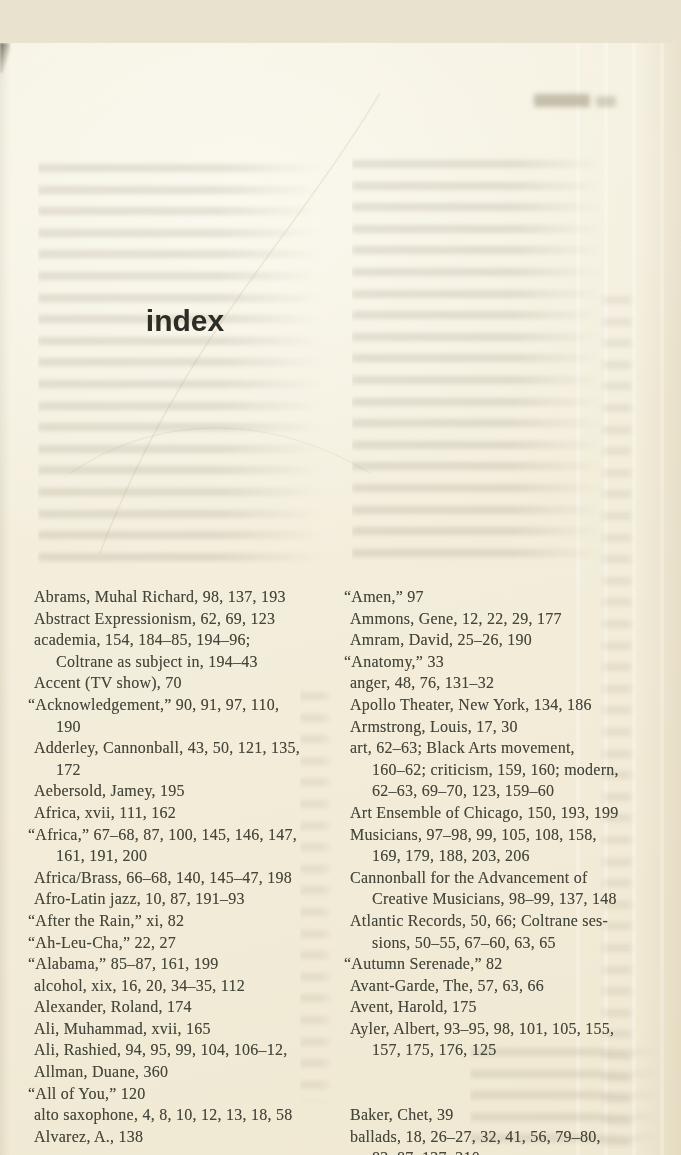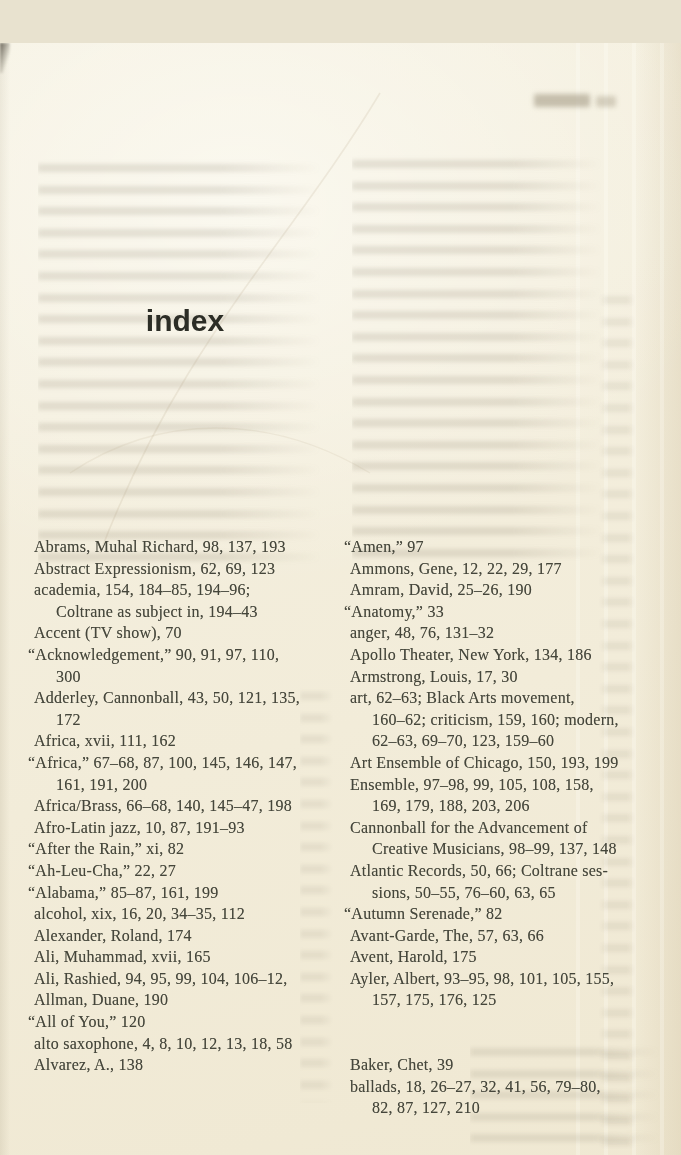--- a/index.html
+++ b/index.html
@@ -61,21 +61,21 @@
   .crease{position:absolute;left:40px;top:40px;pointer-events:none;}
   
   .heading{
     position:absolute;left:34px;top:263px;width:302px;margin:0;
     text-align:center;font-family:"Liberation Sans",sans-serif;
     font-weight:bold;font-size:30px;line-height:1;
     color:var(--heading-ink);letter-spacing:0;
   }
   
   .col{
-    position:absolute;top:493px;font-size:16px;line-height:21.6px;
+    position:absolute;top:543px;font-size:16px;line-height:21.6px;
     color:var(--ink);letter-spacing:.25px;
     text-shadow:0 0 .6px rgba(69,70,59,0.45);
   }
   .col-left{left:34px;width:304px;}
   .col-right{left:350px;width:322px;}
   .entry-line{white-space:nowrap;height:21.6px;}
   .entry-line.indent{padding-left:22px;}
   .entry-line.hang{margin-left:-6px;}
   .it{}
   .pencil-mark{position:absolute;left:177px;top:1112px;pointer-events:none;opacity:.75;}
@@ -101,58 +101,59 @@
 
   <h1 class="heading">index</h1>
 
   <div class="col col-left" id="col-left">
       <div class="entry-line"><span>Abrams, Muhal Richard, 98, 137, 193</span></div>
       <div class="entry-line"><span>Abstract Expressionism, 62, 69, 123</span></div>
       <div class="entry-line"><span>academia, 154, 184–85, 194–96;</span></div>
       <div class="entry-line indent"><span>Coltrane as subject in, 194–43</span></div>
       <div class="entry-line"><span class="it">Accent</span><span> (TV show), 70</span></div>
       <div class="entry-line hang"><span>“Acknowledgement,” 90, 91, 97, 110,</span></div>
-      <div class="entry-line indent"><span>300</span></div>
+      <div class="entry-line indent"><span>190</span></div>
       <div class="entry-line"><span>Adderley, Cannonball, 43, 50, 121, 135,</span></div>
       <div class="entry-line indent"><span>172</span></div>
+      <div class="entry-line"><span>Aebersold, Jamey, 195</span></div>
       <div class="entry-line"><span>Africa, xvii, 111, 162</span></div>
       <div class="entry-line hang"><span>“Africa,” 67–68, 87, 100, 145, 146, 147,</span></div>
       <div class="entry-line indent"><span>161, 191, 200</span></div>
       <div class="entry-line"><span class="it">Africa/Brass</span><span>, 66–68, 140, 145–47, 198</span></div>
       <div class="entry-line"><span>Afro-Latin jazz, 10, 87, 191–93</span></div>
       <div class="entry-line hang"><span>“After the Rain,” xi, 82</span></div>
       <div class="entry-line hang"><span>“Ah-Leu-Cha,” 22, 27</span></div>
       <div class="entry-line hang"><span>“Alabama,” 85–87, 161, 199</span></div>
       <div class="entry-line"><span>alcohol, xix, 16, 20, 34–35, 112</span></div>
       <div class="entry-line"><span>Alexander, Roland, 174</span></div>
       <div class="entry-line"><span>Ali, Muhammad, xvii, 165</span></div>
       <div class="entry-line"><span>Ali, Rashied, 94, 95, 99, 104, 106–12,</span></div>
-      <div class="entry-line"><span>Allman, Duane, 190</span></div>
+      <div class="entry-line"><span>Allman, Duane, 360</span></div>
       <div class="entry-line hang"><span>“All of You,” 120</span></div>
       <div class="entry-line"><span>alto saxophone, 4, 8, 10, 12, 13, 18, 58</span></div>
       <div class="entry-line"><span>Alvarez, A., 138</span></div>
     </div>
   <div class="col col-right" id="col-right">
       <div class="entry-line hang"><span>“Amen,” 97</span></div>
       <div class="entry-line"><span>Ammons, Gene, 12, 22, 29, 177</span></div>
       <div class="entry-line"><span>Amram, David, 25–26, 190</span></div>
       <div class="entry-line hang"><span>“Anatomy,” 33</span></div>
       <div class="entry-line"><span>anger, 48, 76, 131–32</span></div>
       <div class="entry-line"><span>Apollo Theater, New York, 134, 186</span></div>
       <div class="entry-line"><span>Armstrong, Louis, 17, 30</span></div>
       <div class="entry-line"><span>art, 62–63; Black Arts movement,</span></div>
       <div class="entry-line indent"><span>160–62; criticism, 159, 160; modern,</span></div>
       <div class="entry-line indent"><span>62–63, 69–70, 123, 159–60</span></div>
       <div class="entry-line"><span>Art Ensemble of Chicago, 150, 193, 199</span></div>
-      <div class="entry-line"><span class="it">Ensemble</span><span>, 97–98, 99, 105, 108, 158,</span></div>
+      <div class="entry-line"><span class="it">Musicians</span><span>, 97–98, 99, 105, 108, 158,</span></div>
       <div class="entry-line indent"><span>169, 179, 188, 203, 206</span></div>
       <div class="entry-line"><span>Cannonball for the Advancement of</span></div>
       <div class="entry-line indent"><span>Creative Musicians, 98–99, 137, 148</span></div>
       <div class="entry-line"><span>Atlantic Records, 50, 66; Coltrane ses-</span></div>
-      <div class="entry-line indent"><span>sions, 50–55, 76–60, 63, 65</span></div>
+      <div class="entry-line indent"><span>sions, 50–55, 67–60, 63, 65</span></div>
       <div class="entry-line hang"><span>“Autumn Serenade,” 82</span></div>
       <div class="entry-line"><span class="it">Avant-Garde, The</span><span>, 57, 63, 66</span></div>
       <div class="entry-line"><span>Avent, Harold, 175</span></div>
       <div class="entry-line"><span>Ayler, Albert, 93–95, 98, 101, 105, 155,</span></div>
       <div class="entry-line indent"><span>157, 175, 176, 125</span></div>
       <div class="entry-line" style="margin-top: 43.2px;"><span>Baker, Chet, 39</span></div>
       <div class="entry-line"><span>ballads, 18, 26–27, 32, 41, 56, 79–80,</span></div>
       <div class="entry-line indent"><span>82, 87, 127, 210</span></div>
     </div>
 

